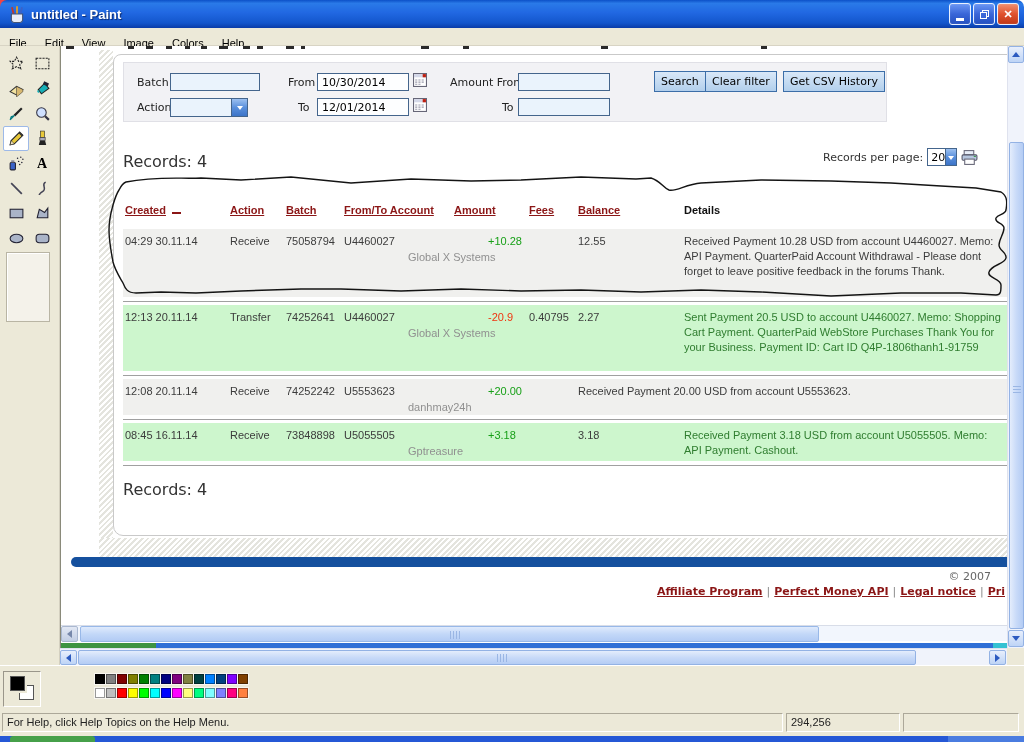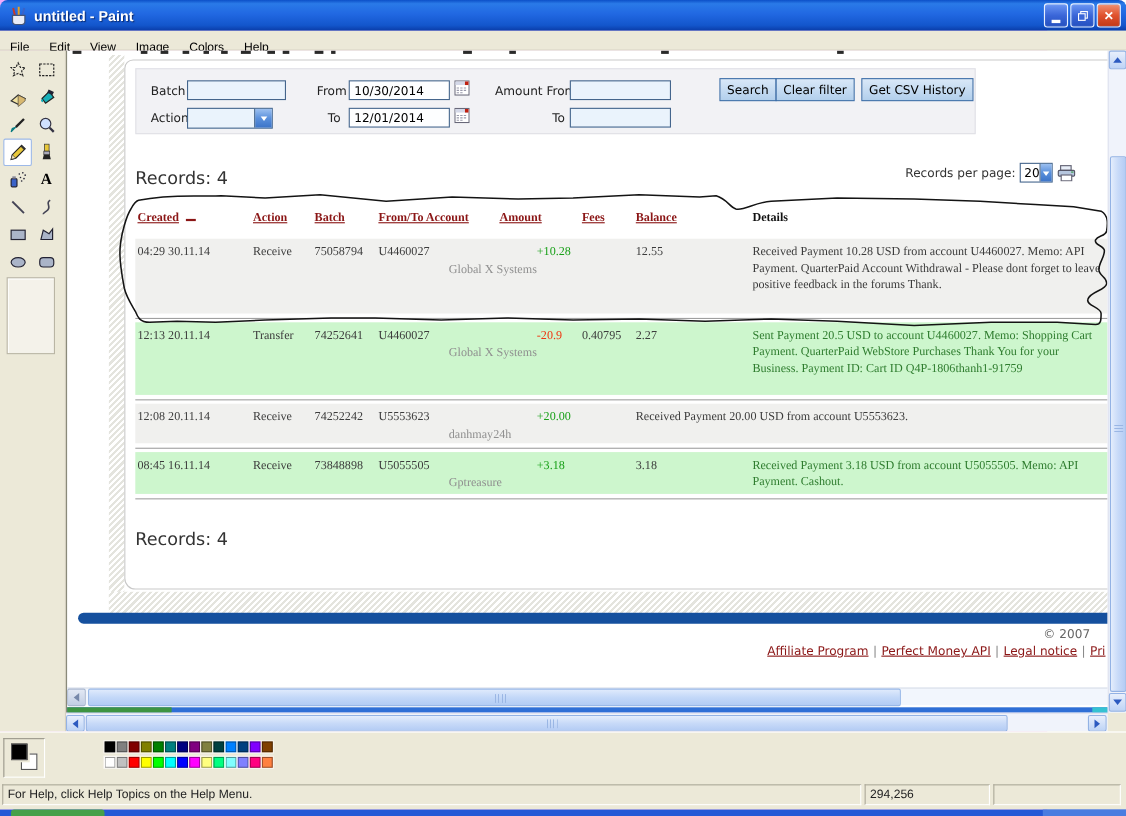--- a/index.html
+++ b/index.html
@@ -1,18 +1,18 @@
 <!DOCTYPE html>
 <html><head>
 <meta charset="utf-8">
 <style>
   * { margin:0; padding:0; box-sizing:border-box; }
   html,body { width:1024px; height:742px; overflow:hidden; }
   body { font-family:"Liberation Sans", sans-serif; }
-  #app { position:relative; width:952px; height:742px; background:#f0abfc; }
+  #app { position:relative; width:952px; height:742px; background:#ef4444; }
 
   
   #titlebar { position:absolute; left:0; top:0; width:1024px; height:28px;
     background:linear-gradient(180deg,#0c50c8 0%,#2a7ae8 12%,#2168e2 45%,#1356cc 82%,#0a3ca8 100%);
     border-radius:7px 7px 0 0; display:flex; align-items:center; padding:0 5px; }
   .app-icon { width:18px; height:18px; margin:0 5px 0 3px; flex:0 0 auto; }
   .title-text { color:#fff; font-weight:bold; font-size:13px; text-shadow:1px 1px 1px #0a2a70; }
   .win-btns { margin-left:auto; display:flex; gap:2px; }
   .win-btn { width:22px; height:22px; border-radius:3px; border:1px solid #e8f0ff;
     display:flex; align-items:center; justify-content:center; color:#fff; font-size:11px; font-weight:bold;
@@ -65,21 +65,21 @@
 
   
   .rec-text { position:absolute; font-size:16px; color:#333; font-family:"DejaVu Sans",sans-serif; }
   #rpp-group { position:absolute; left:762px; top:102px; display:flex; align-items:center; gap:4px; }
   #rpp-label { font-size:11px; color:#333; font-family:"DejaVu Sans",sans-serif; }
   #rpp-select { width:30px; height:18px; border:1px solid #44658c; background:#fff; display:flex; align-items:center; }
   #rpp-select .val { font-size:11px; padding-left:3px; font-family:"DejaVu Sans",sans-serif; }
   #printer-icon { width:17px; height:15px; }
 
   
-  #dtable { position:absolute; left:62px; top:146px; width:884px; font-family:Liberation Serif, serif; }
+  #dtable { position:absolute; left:62px; top:158px; width:884px; font-family:Liberation Sans, sans-serif; }
   .t-head { display:flex; margin-bottom:13px; }
   .t-head .cell { font-size:11px; font-weight:bold; color:#8b1616; text-decoration:underline; }
   .t-head .cell.det { color:#111; text-decoration:none; }
   .sortmark { display:inline-block; width:9px; height:2px; background:#8b1616; margin-left:6px; }
   .t-row { display:flex; position:relative; padding-top:5px; margin-bottom:8px; font-size:11px; color:#3c3c3c; line-height:15px; }
   .t-row::after { content:""; position:absolute; left:0; right:0; bottom:-5px; height:1px; background:#a0a0a0; }
   .t-row.plain { background:#f0f0ee; }
   .t-row.green { background:#cdf6cd; }
   .t-row.green .c-details { color:#2f7d2f; }
   .cell { flex:0 0 auto; padding-right:3px; }
@@ -93,21 +93,21 @@
   .c-details { width:322px; }
   .acct-sub { color:#909090; margin-left:64px; white-space:nowrap; margin-top:1px; }
   .amt-pos { color:#18a018; }
   .amt-neg { color:#f03510; }
   .r1 { min-height:68px; } .r2 { min-height:66px; } .r3 { min-height:34px; } .r4 { min-height:38px; }
 
   
   #bluebar { position:absolute; left:10px; top:511px; width:937px; height:10px; background:#15509e; border-radius:5px 0 0 5px; }
   #copyright { position:absolute; right:16px; top:524px; font-size:11px; color:#666; font-family:"DejaVu Sans",sans-serif; }
   #footlinks { position:absolute; right:2px; top:539px; font-size:11px; font-family:"DejaVu Sans",sans-serif; white-space:nowrap; }
-  #footlinks a { color:#8b1616; font-weight:normal; text-decoration:underline; }
+  #footlinks a { color:#8b1616; font-weight:bold; text-decoration:underline; }
   .lsep { color:#888; margin:0 4px; }
 
   
   #inner-hscroll { position:absolute; left:0; top:579px; width:947px; height:16px; background:#f2f6fd; border-top:1px solid #d8dde8; }
   .sb-btn { position:absolute; top:0; width:17px; height:16px; background:linear-gradient(180deg,#e2e8f4,#c2cee4);
     border:1px solid #aab8d0; border-radius:2px; display:flex; align-items:center; justify-content:center; }
   .tri-l { width:0; height:0; border:4px solid transparent; border-right:5px solid #7788aa; margin-left:-4px; }
   #inner-thumb { position:absolute; left:19px; top:0; width:739px; height:16px; border:1px solid #98b8e8; border-radius:2px;
     background:linear-gradient(180deg,#dfeafc 0%,#c3d8f8 50%,#b2cbf4 100%); }
   .hgrip { position:absolute; left:50%; top:4px; width:10px; height:8px;

